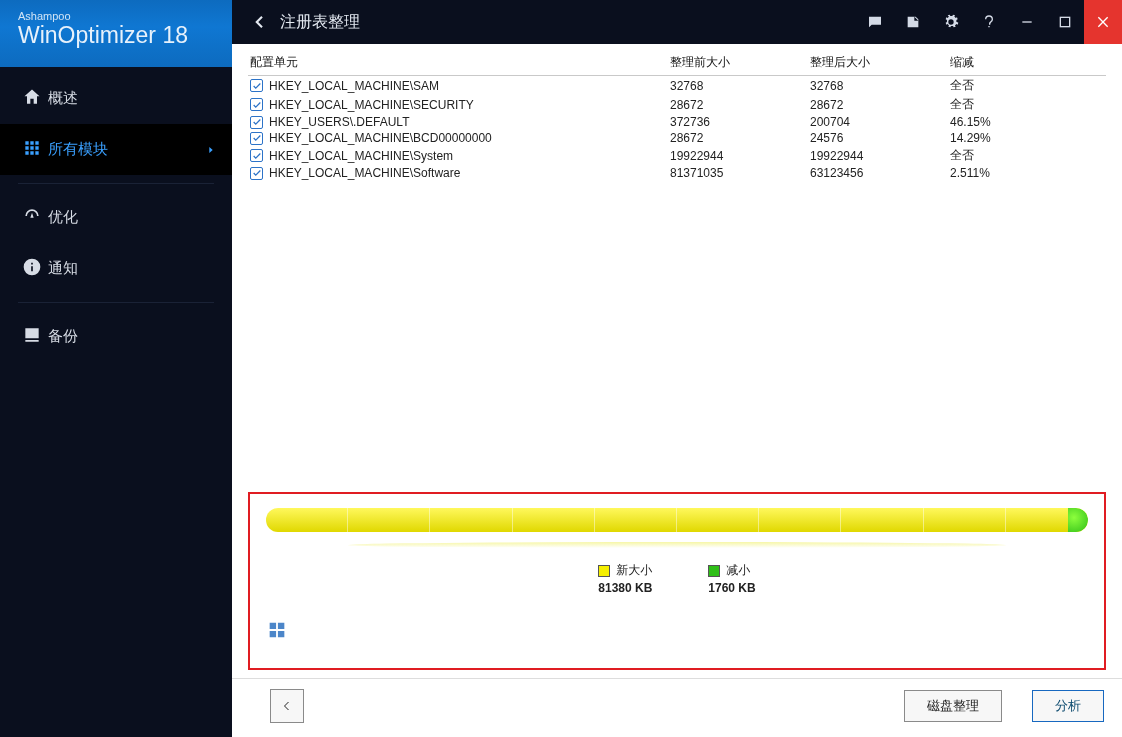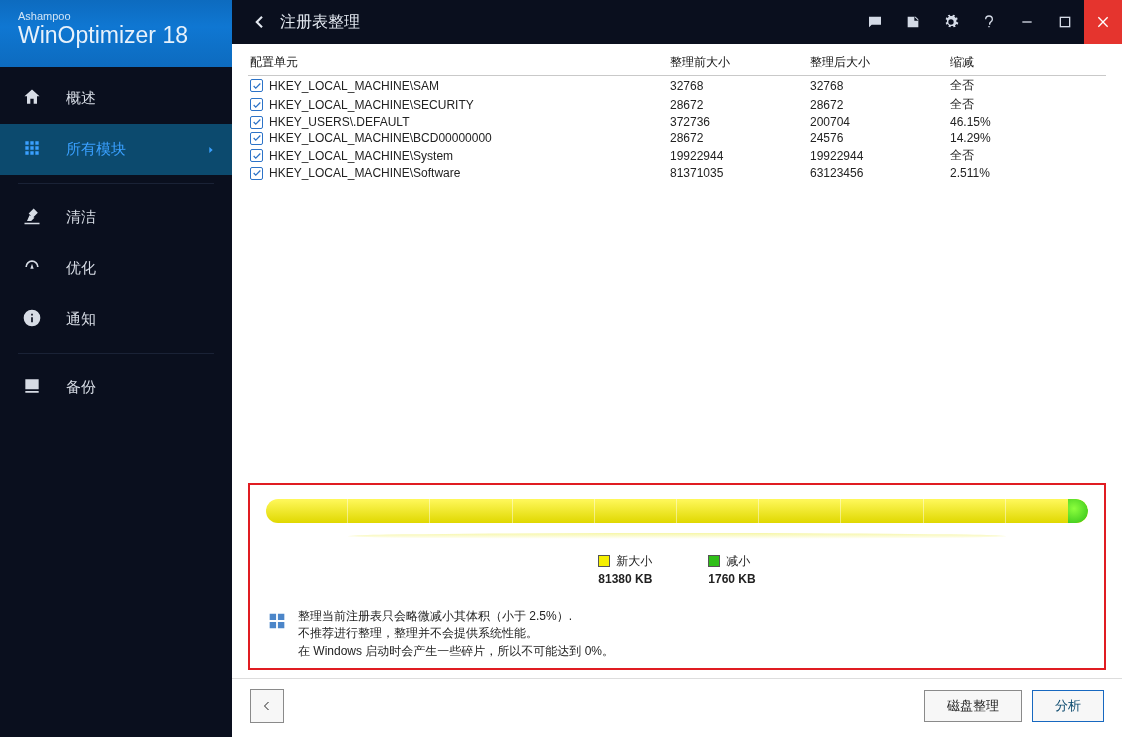--- a/index.html
+++ b/index.html
@@ -7,22 +7,22 @@
 
 .app { display: flex; width: 100%; height: 100%; }
 
 
 .sidebar { width: 232px; background: #0a0f1e; color: #cbd3e2; display: flex; flex-direction: column; }
 .brand { padding: 10px 24px 18px 18px; background: linear-gradient(180deg,#0d6bbf,#0f77d2 40%,#0d6bbf); color: #e7f1fb; }
 .brand-top { font-size: 11px; font-weight: 400; opacity: .9; }
 .brand-main { font-size: 23px; font-weight: 300; }
 .brand-main .brand-num { font-weight: 300; }
 .nav { list-style: none; margin-top: 6px; }
-.nav-item { display: flex; align-items: center; gap: 24px; padding: 14px 22px; font-size: 15px; cursor: pointer; color: #d7dce5; position: relative; }
-.nav-item.active { background: #0c4a6e; color: #3aa0ff; }
+.nav-item { display: flex; align-items: center; gap: 6px; padding: 14px 22px; font-size: 15px; cursor: pointer; color: #d7dce5; position: relative; }
+.nav-item.active { background: #000000; color: #3aa0ff; }
 .nav-item.active .chev { position: absolute; right: 16px; }
 .nav-divider { border-top: 1px solid #1a2236; margin: 8px 18px; }
 .nav-item svg { width: 20px; height: 20px; fill: currentColor; }
 .chev svg { width: 10px; height: 10px; }
 
 
 .main { flex: 1; display: flex; flex-direction: column; background: #fff; }
 
 
 .titlebar { height: 44px; background: #0a0f1e; color: #e3e8f0; display: flex; align-items: center; padding: 0 0 0 10px; }
@@ -41,21 +41,21 @@
 .thead { border-bottom: 1px solid #c9c9c9; padding: 4px 0; background:#fff; }
 .thead .cell { font-weight: 400; color:#111; }
 .trow { padding: 1px 0; }
 .cell { padding: 0 2px; }
 .cell.first { display: flex; align-items: center; gap: 6px; }
 .check { width: 13px; height: 13px; border: 1px solid #2c73c8; display: inline-flex; align-items: center; justify-content: center; border-radius: 2px; }
 .check svg { width: 10px; height: 10px; }
 
 
 .panel-wrap { padding: 0 16px 8px 16px; }
-.panel { border: 2px solid #e01c22; padding: 14px 16px 8px 16px; position: relative; }
+.panel { border: 2px solid #e01c22; padding: 14px 16px 24px 16px; position: relative; }
 .bar { height: 24px; width: 100%; border-radius: 12px; background: linear-gradient(180deg, #fff85c, #e0d800); position: relative; display: flex; overflow: hidden; margin-bottom: 10px; }
 .bar .seg { border-right: 1px solid rgba(255,255,255,.45); height: 100%; }
 .bar .cap { width: 20px; background: radial-gradient(circle at 30% 40%, #8dff3d, #2fbf18); position: absolute; right: 0; top: 0; bottom: 0; border-top-right-radius: 12px; border-bottom-right-radius: 12px; }
 .bar-shadow { height:6px; background:linear-gradient(180deg, rgba(230,230,0,.35), rgba(255,255,255,0)); width:80%; margin:0 auto 14px; border-radius:50%; }
 
 .legend { display: flex; gap: 56px; justify-content: center; margin-bottom: 22px; font-size: 12px; color:#222;}
 .legend .item { display:flex; flex-direction:column; align-items:flex-start; }
 .legend .top { display:flex; align-items:center; gap:6px;}
 .legend .sw { width: 12px; height: 12px; border: 1px solid #555; }
 .legend .sw.yellow { background: #f5ef00; }
@@ -63,21 +63,21 @@
 .legend .val { font-weight: bold; margin-top:2px;}
 
 .notes { display:flex; gap:10px; font-size:12px; color:#222; }
 .notes-icon { width:22px; color:#2c73c8; margin-top:2px;}
 .notes-icon svg{width:22px;height:22px;fill:#4c86c9;}
 .notes p { line-height: 1.45; }
 
 
 .footer { display:flex; align-items:center; padding: 10px 18px 14px; gap: 10px; border-top:1px solid #ddd; }
 .footer .spacer { flex:1; }
-.btn { border:1px solid #8a8a8a; background:#f7f7f7; color:#222; font-size:13px; padding:6px 22px; cursor:pointer; }
+.btn { border:1px solid #8a8a8a; background:#f7f7f7; color:#222; font-size:13px; padding:6px 22px; cursor:pointer;margin-left:20px; }
 .btn.icon { padding:4px 10px; }
 .btn.primary { color:#0c4a6e; border-color:#1768c0; }
 
 .back-sq { width:34px; height:34px; display:flex; align-items:center; justify-content:center; }
 
 </style>
 </head>
 <body>
 
 <div class="app">
@@ -99,26 +99,20 @@
       <li class="nav-item active">
         <span><svg viewBox="0 0 24 24">
               <path d="M4 4h4v4H4zM10 4h4v4h-4zM16 4h4v4h-4zM4 10h4v4H4zM10 10h4v4h-4zM16 10h4v4h-4zM4 16h4v4H4zM10 16h4v4h-4zM16 16h4v4h-4z"></path>
             </svg></span>
         <span>所有模块</span>
         <span class="chev"><svg viewBox="0 0 24 24">
               <path fill="#3aa0ff" d="M8 5l8 7-8 7z"></path>
             </svg></span>
       </li>
       <div class="nav-divider"></div>
-      <li class="nav-item">
-        <span><svg viewBox="0 0 24 24">
-              <path d="M3 20h18v2H3zM6 18l3-7 6 3-4 4zM14 3l5 5-6 6-5-5z"></path>
-            </svg></span>
-        <span>清洁</span>
-      </li>
       <li class="nav-item">
         <span><svg viewBox="0 0 24 24">
               <path d="M12 4a8 8 0 00-8 8h2a6 6 0 1112 0h2a8 8 0 00-8-8zm0 4l-2 6h4z"></path>
             </svg></span>
         <span>优化</span>
       </li>
       <li class="nav-item">
         <span><svg viewBox="0 0 24 24">
               <path d="M12 2a10 10 0 100 20 10 10 0 000-20zm-1 5h2v2h-2zm0 4h2v6h-2z"></path>
             </svg></span>
@@ -301,25 +295,20 @@
                 <span class="sw green"></span>
                 <span>减小</span>
               </div>
             <span class="val">1760 KB</span>
           </div>
         </div>
         <div class="notes">
           <div class="notes-icon"><svg viewBox="0 0 24 24">
                 <path d="M4 4h7v7H4zM13 4h7v7h-7zM4 13h7v7H4zM13 13h7v7h-7z"></path>
               </svg></div>
-          <div>
-            <p>整理当前注册表只会略微减小其体积（小于 2.5%）.</p>
-            <p>不推荐进行整理，整理并不会提供系统性能。</p>
-            <p>在 Windows 启动时会产生一些碎片，所以不可能达到 0%。</p>
-          </div>
         </div>
       </div>
     </div>
 
     <div class="footer">
       <button class="btn icon back-sq">
         <svg viewBox="0 0 24 24" width="16" height="16">
             <path d="M15 4l-8 8 8 8" fill="none" stroke="#222" stroke-width="2"></path>
           </svg>
       </button>

